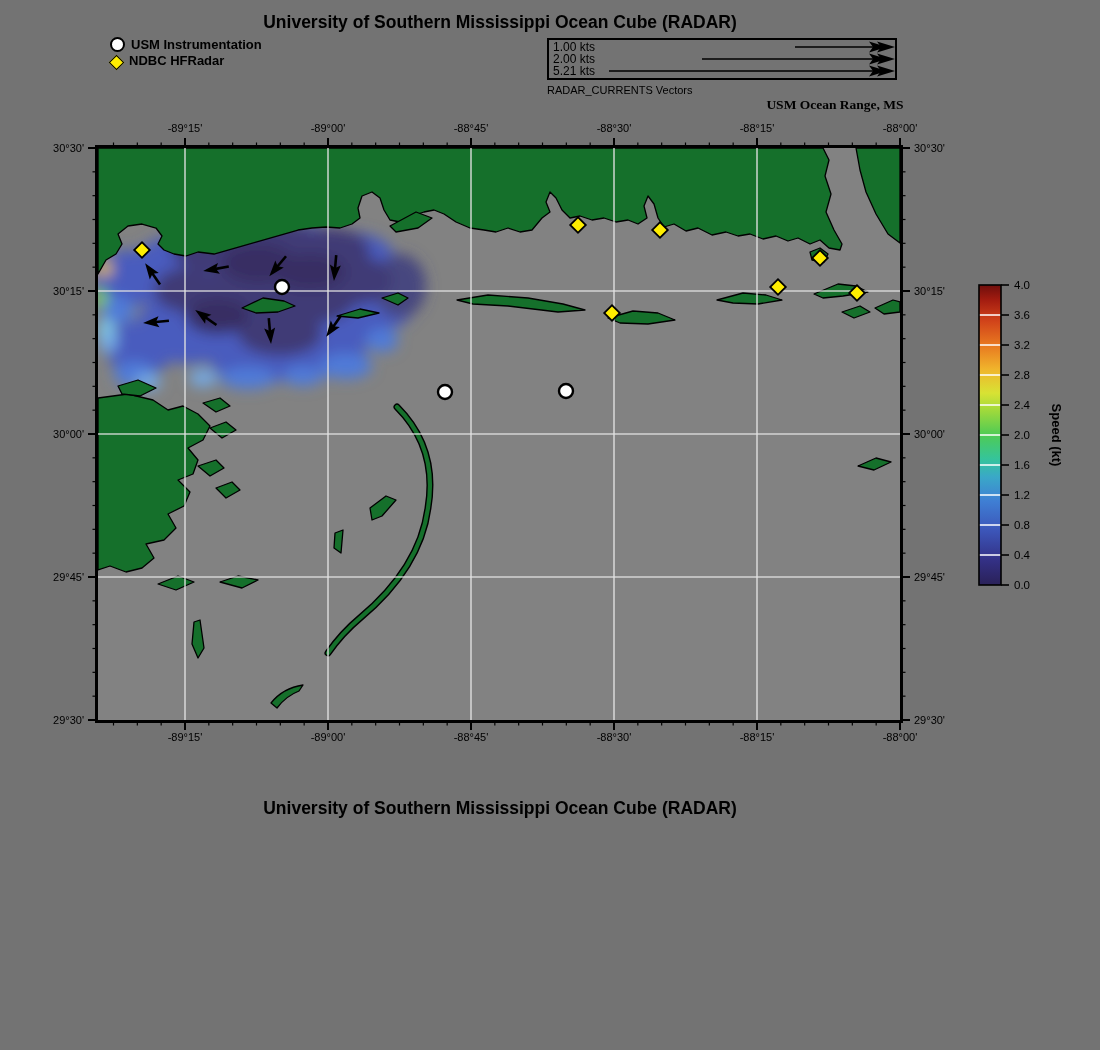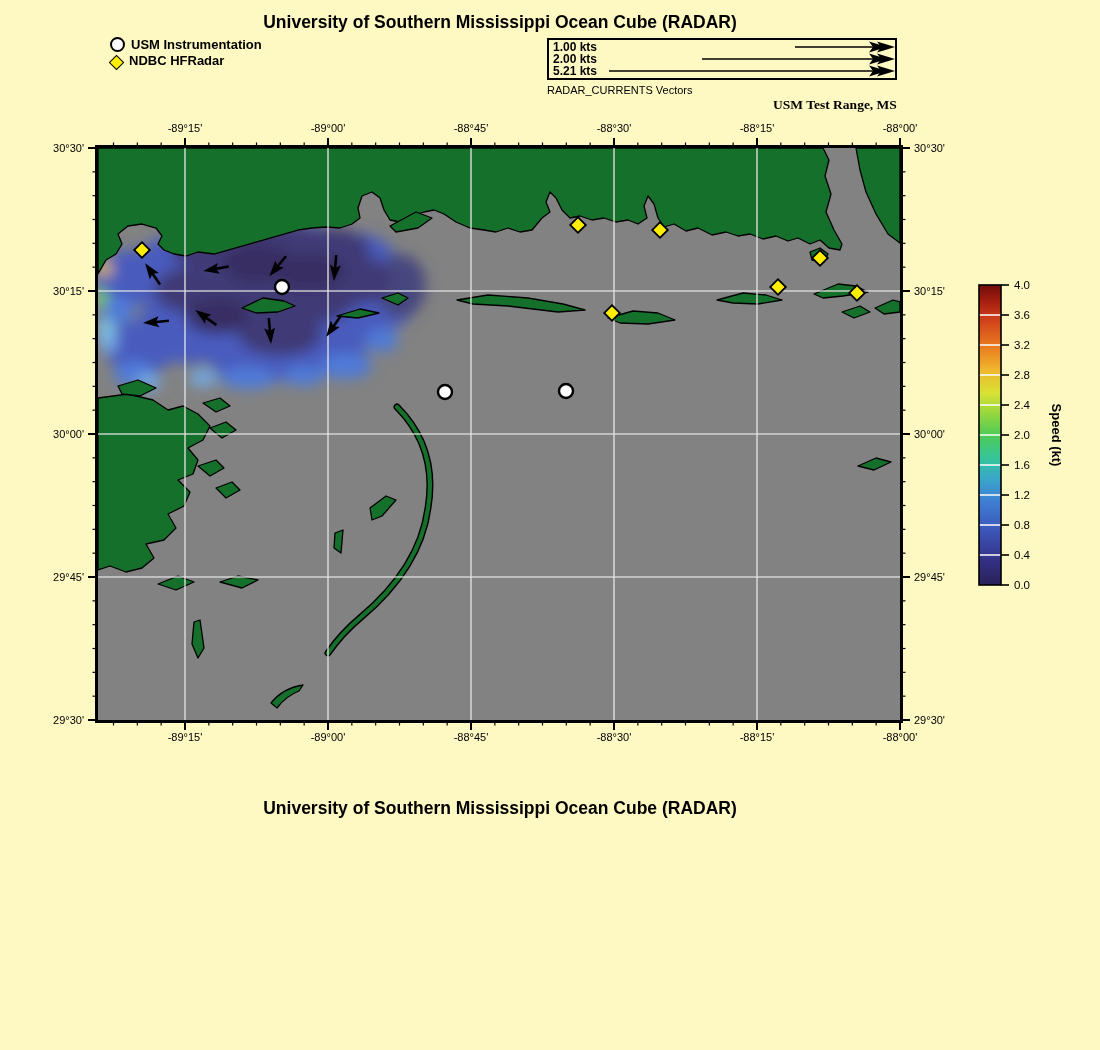--- a/index.html
+++ b/index.html
@@ -1,28 +1,28 @@
 <!DOCTYPE html>
 <html><head>
 <meta charset="utf-8">
 <style>
   html,body{margin:0;padding:0;background:#fff;}
-  .page{position:relative;width:1100px;height:1050px;background:#fef9c3;overflow:hidden;
+  .page{position:relative;width:1100px;height:1050px;background:#737373;overflow:hidden;
         font-family:"Liberation Sans",sans-serif;color:#000;}
   .abs{position:absolute;}
   .top-title,.bottom-title{left:0;width:1000px;text-align:center;font-size:17.5px;font-weight:bold;}
   .top-title{top:12px;}
   .bottom-title{top:798px;}
   .legend{left:110px;top:36px;}
   .legend-row{display:flex;align-items:flex-end;height:16px;font-size:13px;font-weight:bold;}
   .sym{display:inline-block;margin-right:6px;}
   .sym-circle{width:11px;height:11px;border:2px solid #000;border-radius:50%;background:#fff;}
   .sym-diamond{width:9px;height:9px;border:1.8px solid #000;background:#ffee00;transform:rotate(45deg);margin-left:1px;margin-right:7px;}
   .vecbox{left:547px;top:38px;width:346px;height:38px;border:2.5px solid #000;}
-  .vecrow{position:absolute;left:4px;font-size:12px;line-height:12px;font-weight:bold;}
+  .vecrow{position:absolute;left:4px;font-size:12px;line-height:12px;font-weight:normal;}
   .veccaption{left:547px;top:84px;font-size:11px;font-weight:normal;}
   .subtitle{left:199px;top:99px;width:600px;text-align:center;font-size:17px;font-weight:bold;
             font-family:"Liberation Serif",serif;}
   .region-label{left:735px;top:97px;width:200px;text-align:center;font-size:13.5px;font-weight:bold;
             font-family:"Liberation Serif",serif;}
   svg text{font-family:"Liberation Sans",sans-serif;}
   .axlbl{font-size:11px;fill:#000;}
   .cblbl{font-size:11.5px;fill:#000;}
   .cbtitle{font-size:13px;font-weight:bold;fill:#000;}
   .grid{stroke:#e2e2e2;stroke-width:1.6;stroke-opacity:0.85;fill:none;}
@@ -56,21 +56,21 @@
         <line x1="153" y1="19" x2="330" y2="19" stroke="#000" stroke-width="1.6"></line>
         <path d="M338,19 L320,13.5 L324,19 L320,24.5 Z" fill="#000"></path>
         <path d="M346,19 L328,13.5 L332,19 L328,24.5 Z" fill="#000"></path>
         <line x1="60" y1="31" x2="330" y2="31" stroke="#000" stroke-width="1.6"></line>
         <path d="M338,31 L320,25.5 L324,31 L320,36.5 Z" fill="#000"></path>
         <path d="M346,31 L328,25.5 L332,31 L328,36.5 Z" fill="#000"></path>
       </svg>
   </div>
   <div class="abs veccaption">RADAR_CURRENTS Vectors</div>
 
-  <div class="abs region-label">USM Test Range, MS</div>
+  <div class="abs region-label">USM Ocean Range, MS</div>
 
   <svg id="fig" class="abs" style="left:0;top:0" width="1100" height="1050">
     <defs>
       <clipPath id="mapclip">
           <rect x="98" y="148" width="802" height="572"></rect>
         </clipPath>
       <filter id="blobblur" x="-30%" y="-30%" width="160%" height="160%">
         <feGaussianBlur stdDeviation="7"></feGaussianBlur>
       </filter>
       <linearGradient id="cbgrad" x1="0" y1="1" x2="0" y2="0">

